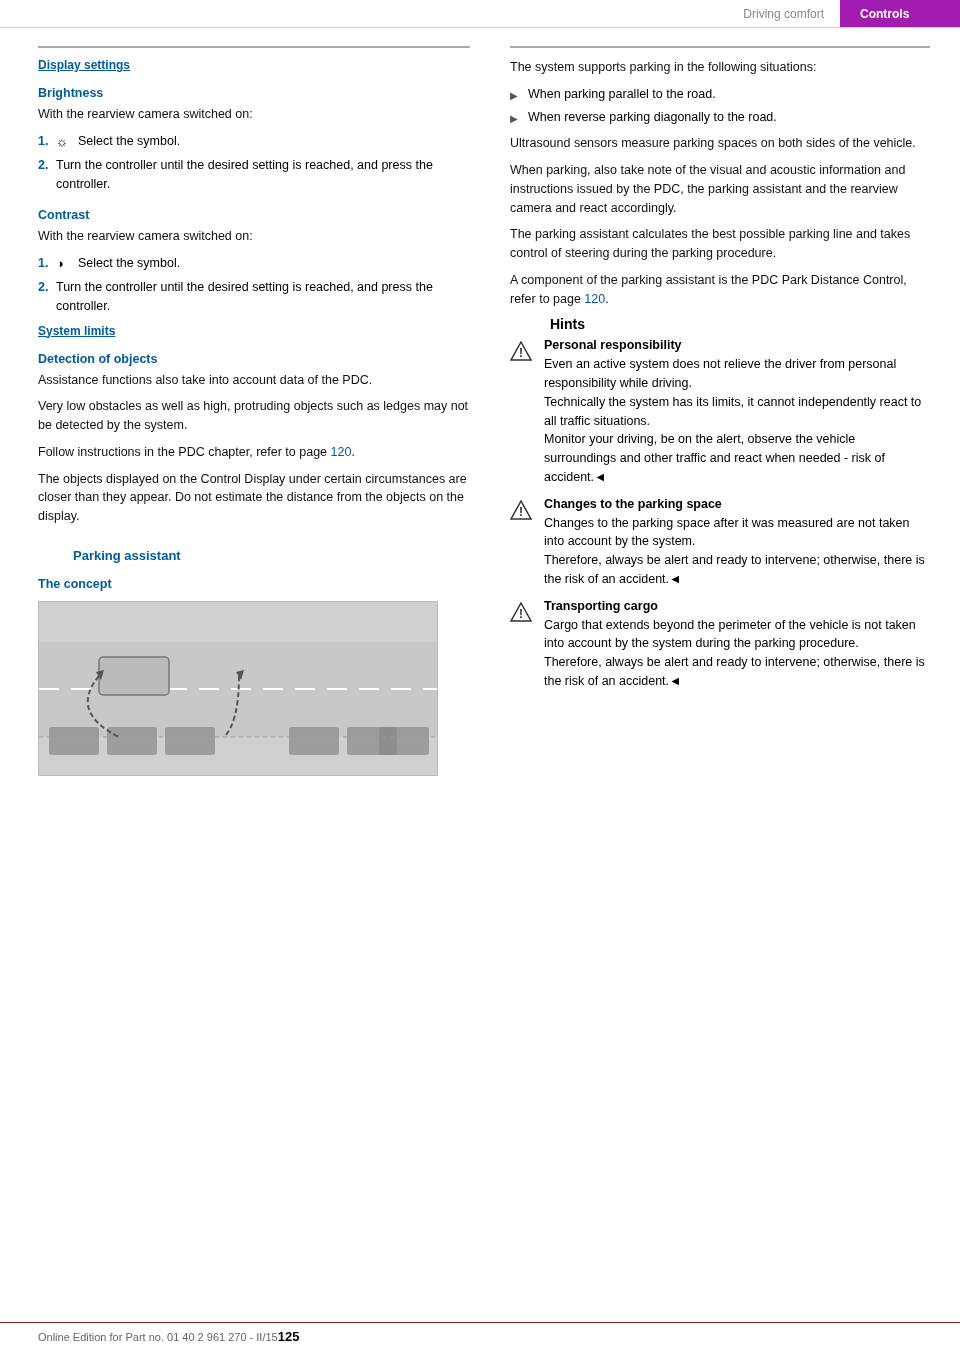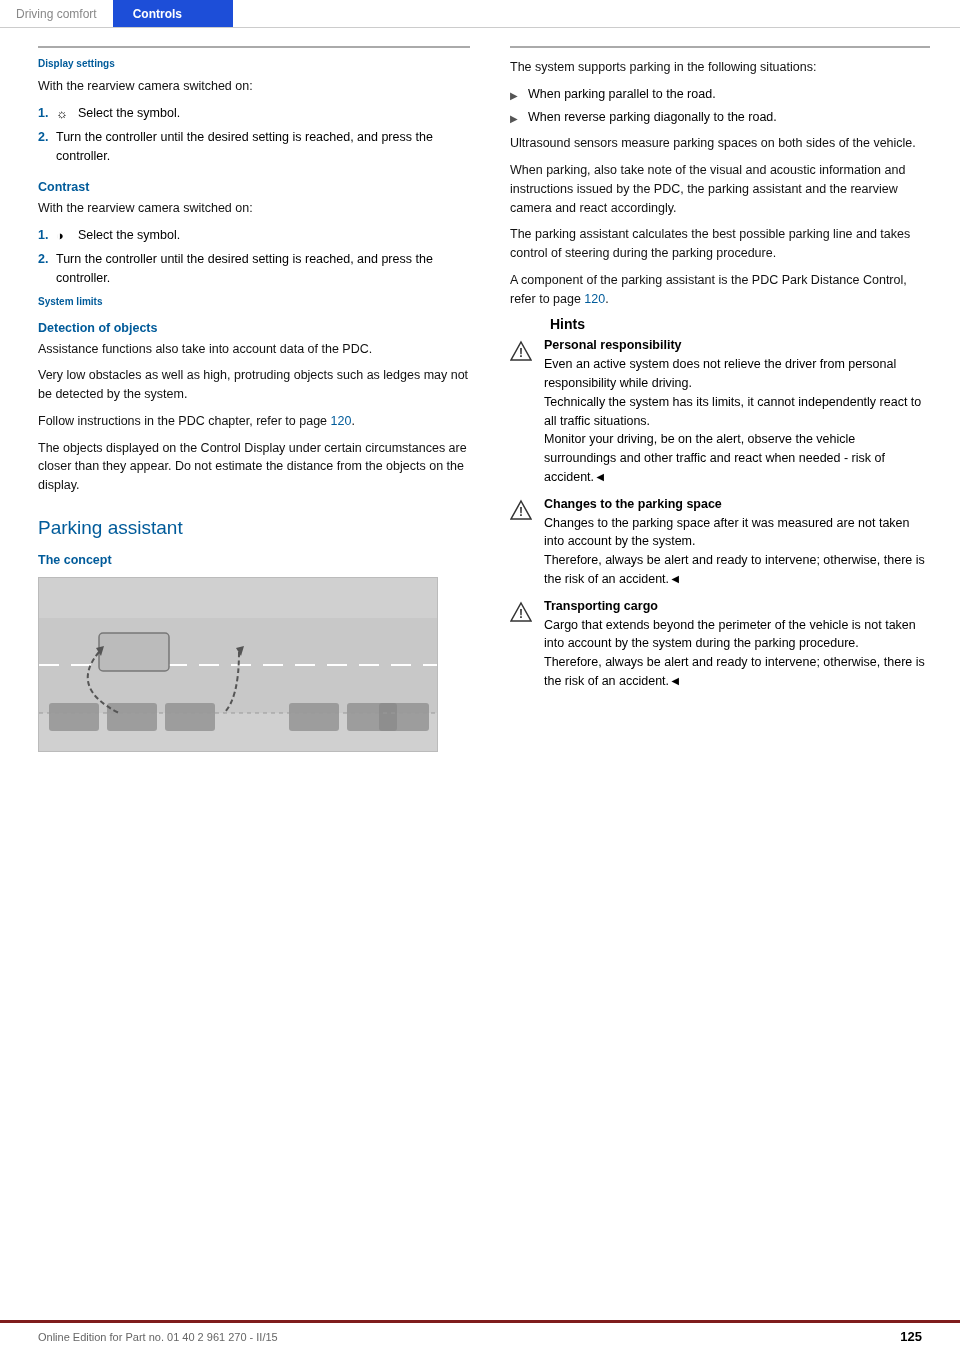--- a/index.html
+++ b/index.html
@@ -9,31 +9,32 @@
       color: #000;
       background: #fff;
       width: 960px;
       min-height: 1362px;
       position: relative;
     }
 
     
     .header {
       display: flex;
+      justify-content: flex-end;
       align-items: center;
       border-bottom: 1px solid #ccc;
       height: 28px;
     }
     .header-driving-comfort {
       color: #888;
       font-size: 12px;
       padding: 0 16px;
     }
     .header-controls {
-      background: #1d4ed8;
+      background: #a21caf;
       color: #fff;
       font-size: 12px;
       font-weight: bold;
       padding: 0 20px;
       height: 100%;
       display: flex;
       align-items: center;
       min-width: 120px;
     }
 
@@ -51,40 +52,42 @@
 
     
     .right-col {
       width: 470px;
       padding: 0 30px 0 20px;
     }
 
     
     .section-title {
       color: #005b9a;
-      font-size: 10px;
+      font-size: 12px;
       font-weight: bold;
       margin-bottom: 8px;
       margin-top: 4px;
+      text-decoration: underline;
     }
 
     .subsection-title {
       color: #005b9a;
       font-size: 12.5px;
       font-weight: bold;
       margin-bottom: 5px;
       margin-top: 14px;
     }
 
     .big-section-title {
       color: #005b9a;
-      font-size: 19px;
-      font-weight: normal;
+      font-size: 13px;
+      font-weight: bold;
       margin-bottom: 8px;
       margin-top: 22px;
+      margin-left: 35px;
     }
 
     p {
       font-size: 12.5px;
       line-height: 1.5;
       margin-bottom: 8px;
       color: #111;
     }
 
     
@@ -185,24 +188,23 @@
       overflow: hidden;
     }
 
     
     .footer {
       position: absolute;
       bottom: 18px;
       left: 0;
       right: 0;
       display: flex;
-      justify-content: space-between;
       align-items: center;
       padding: 0 38px 0 38px;
-      border-top: 3px solid #7f1d1d;
+      border-top: 1px solid #7f1d1d;
       padding-top: 6px;
     }
     .footer-text {
       font-size: 11px;
       color: #666;
     }
     .footer-page {
       font-size: 13px;
       color: #000;
       font-weight: bold;
@@ -223,20 +225,21 @@
 </div>
 
 <div class="main-content">
 
   <div class="left-col">
 
     <hr class="top-separator">
 
     <div class="section-title">Display settings</div>
 
+    <div class="subsection-title">Brightness</div>
     <p>With the rearview camera switched on:</p>
     <ol class="step-list">
       <li>
         <span class="step-num">1.</span>
         <span class="step-icon">☼</span>
         <span class="step-text">Select the symbol.</span>
       </li>
       <li>
         <span class="step-num">2.</span>
         <span class="step-text">Turn the controller until the desired setting is reached, and press the controller.</span>

